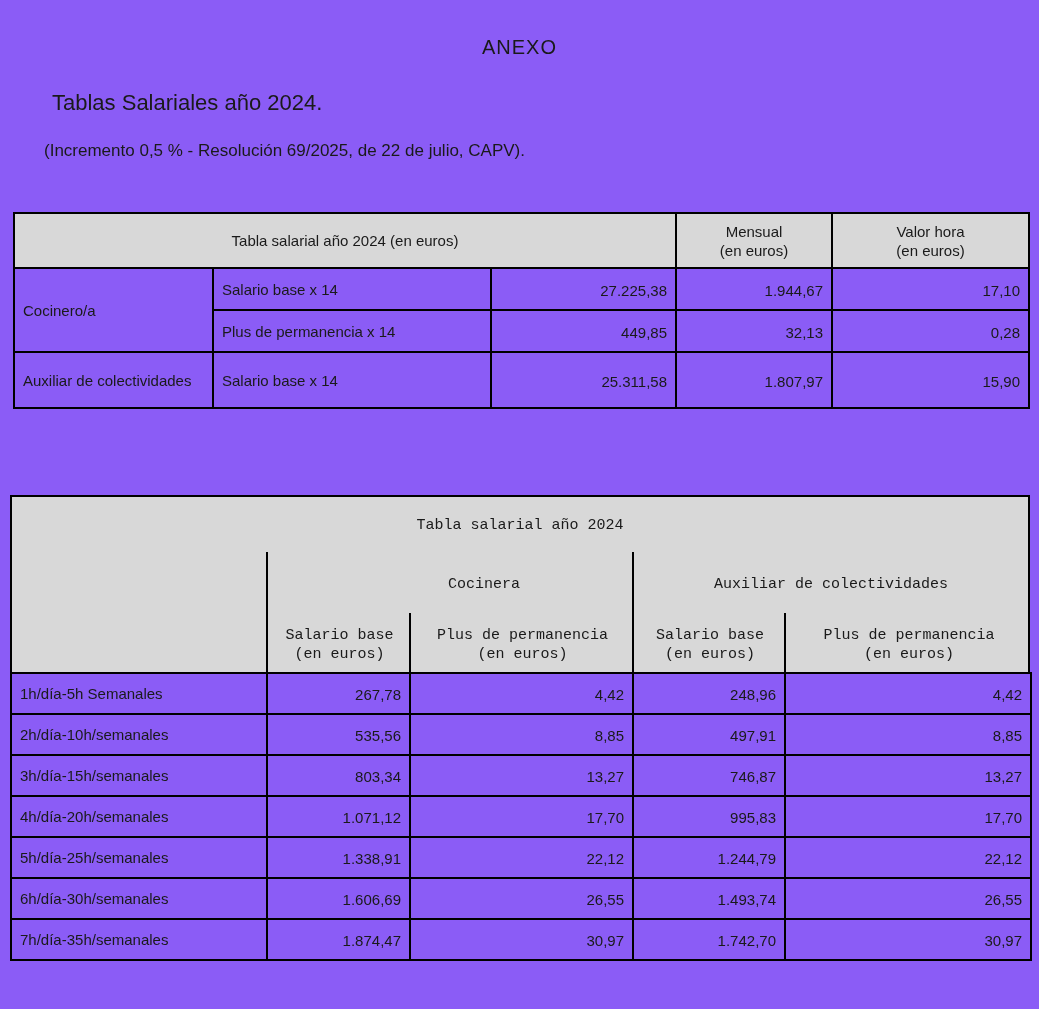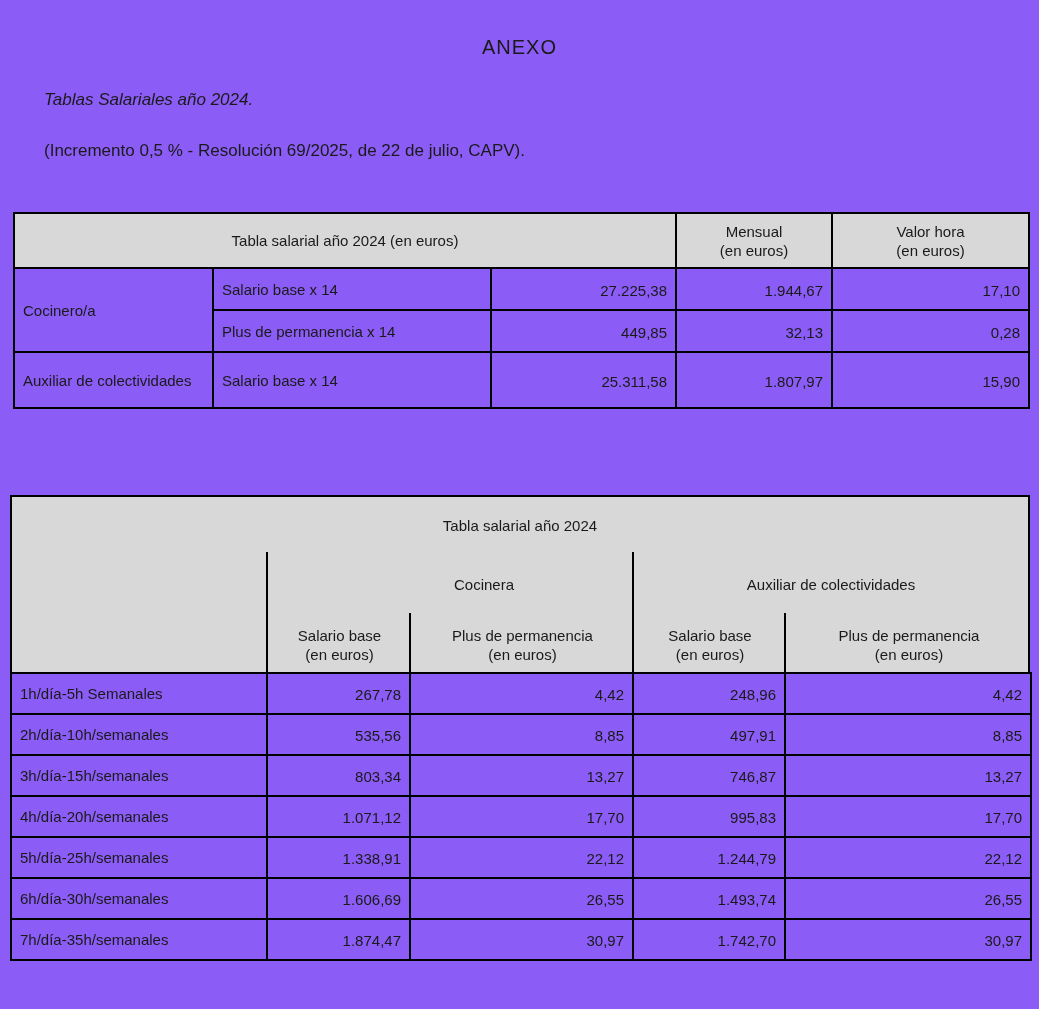--- a/index.html
+++ b/index.html
@@ -23,23 +23,22 @@
     top: 36px;
     left: 0;
     right: 0;
     text-align: center;
     font-size: 20px;
     letter-spacing: 1px;
   }
   .subtitle {
     position: absolute;
     top: 90px;
-    left: 44px;
-    font-size: 17px;
-    font-style: italic;
+    left: 52px;
+    font-size: 22px;
   }
   .note {
     position: absolute;
     top: 141px;
     left: 44px;
     font-size: 17px;
   }
 
   
   table {
@@ -85,20 +84,21 @@
     position: absolute;
     left: 10px;
     top: 495px;
     width: 1020px;
     height: 177px;
     box-sizing: border-box;
     background: #d8d8d8;
     border: 2px solid #000000;
     border-bottom: none;
     font-size: 15px;
+    font-family: Liberation Mono, monospace;
   }
   #t2-header .t2-title {
     position: absolute;
     top: 0; left: 0; right: 0; height: 57px;
     display: flex; align-items: center; justify-content: center;
   }
   .t2-group {
     position: absolute;
     top: 57px; height: 61px;
     display: flex; align-items: center; justify-content: center;

